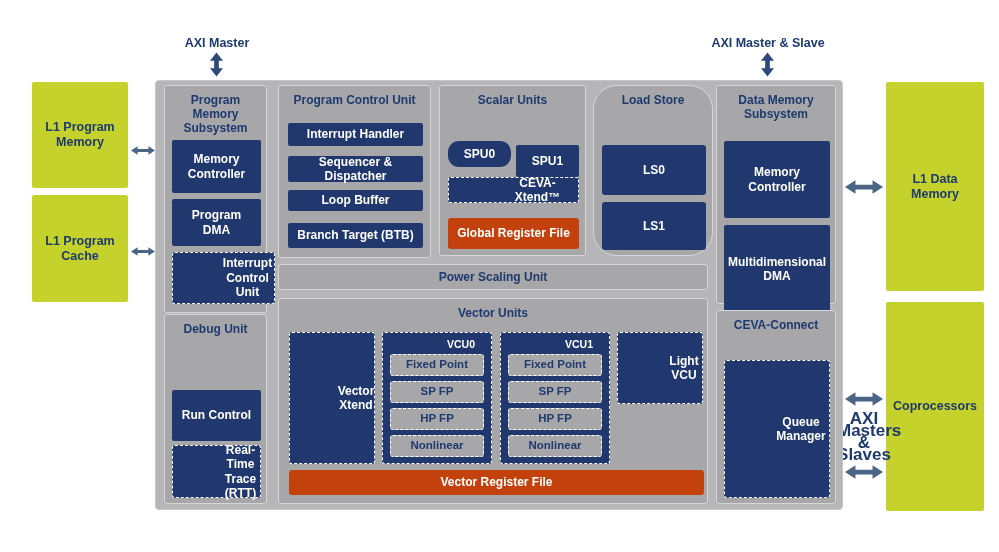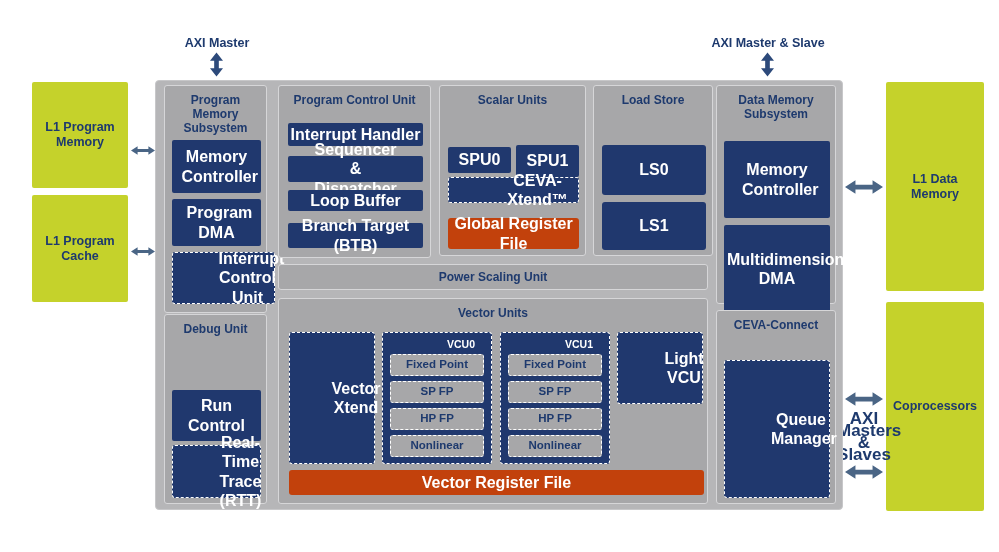--- a/index.html
+++ b/index.html
@@ -35,21 +35,21 @@
     padding-top: 7px;
   }
   
   .blk {
     position: absolute;
     display: flex;
     align-items: center;
     justify-content: center;
     text-align: center;
     line-height: 1.2;
-    font-size: 16px;
+    font-size: 12px;
     border-radius: 2px;
   }
   .navy { background: #20386e; color: #ffffff; }
   .dashed { border: 1.6px dashed #ffffff; border-radius: 3px; padding-left: 48px; }
   .blue { background: #c2410c; color: #ffffff; border-radius: 3px; }
   .graysub { background: #a7a7a9; color: #1e3a6e; border: 1.6px dashed #ffffff; border-radius: 3px; font-size: 11.5px; }
   .yellow {
     background: #c5d22b;
     color: #1e3a6e;
     font-size: 12.5px;
@@ -177,35 +177,35 @@
     <div class="blk navy" style="left:9px; top:104px; width:135px; height:21px;">
       <span>Loop Buffer</span>
     </div>
     <div class="blk navy" style="left:9px; top:137px; width:135px; height:25px;">
       <span>Branch Target (BTB)</span>
     </div>
   </div>
 
   <div class="panel" style="left:283px; top:4px; width:147px; height:171px;">
     <span class="p-title">Scalar Units</span>
-    <div class="blk navy" style="left:8px; top:61px; width:63px; height:26px;">
+    <div class="blk navy" style="left:8px; top:55px; width:63px; height:26px;border-radius:11px;">
       <span>SPU0</span>
     </div>
     <div class="blk navy" style="left:76px; top:59px; width:63px; height:32px;">
       <span>SPU1</span>
     </div>
     <div class="blk navy dashed" style="left:8px; top:91px; width:131px; height:26px;">
       <span>CEVA-Xtend™</span>
     </div>
     <div class="blk blue" style="left:8px; top:132px; width:131px; height:31px;">
       <span>Global Register File</span>
     </div>
   </div>
 
-  <div class="panel" style="left:437px; top:4px; width:120px; height:171px;">
+  <div class="panel" style="left:437px; top:4px; width:120px; height:171px;border-radius:24px;">
     <span class="p-title">Load Store</span>
     <div class="blk navy" style="left:8px; top:59px; width:104px; height:50px; border-radius:3px;">
       <span>LS0</span>
     </div>
     <div class="blk navy" style="left:8px; top:116px; width:104px; height:48px; border-radius:3px;">
       <span>LS1</span>
     </div>
   </div>
 
   <div class="panel" style="left:560px; top:4px; width:120px; height:219px;">

